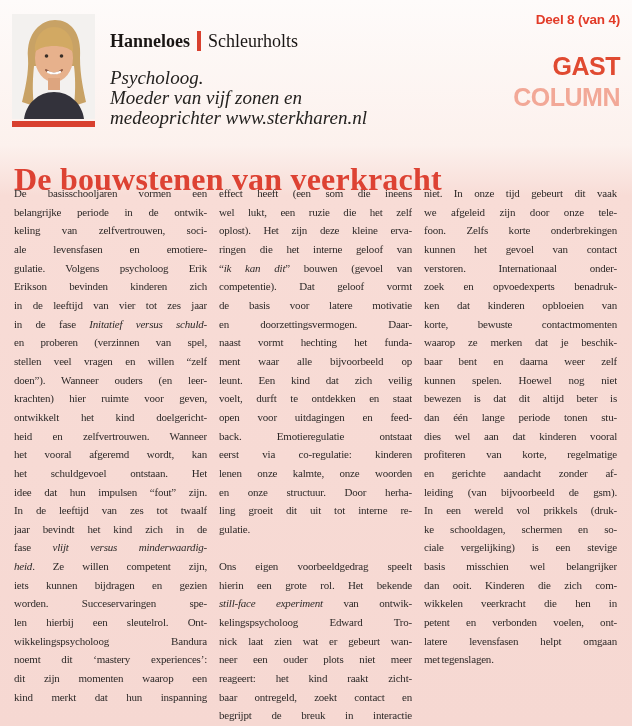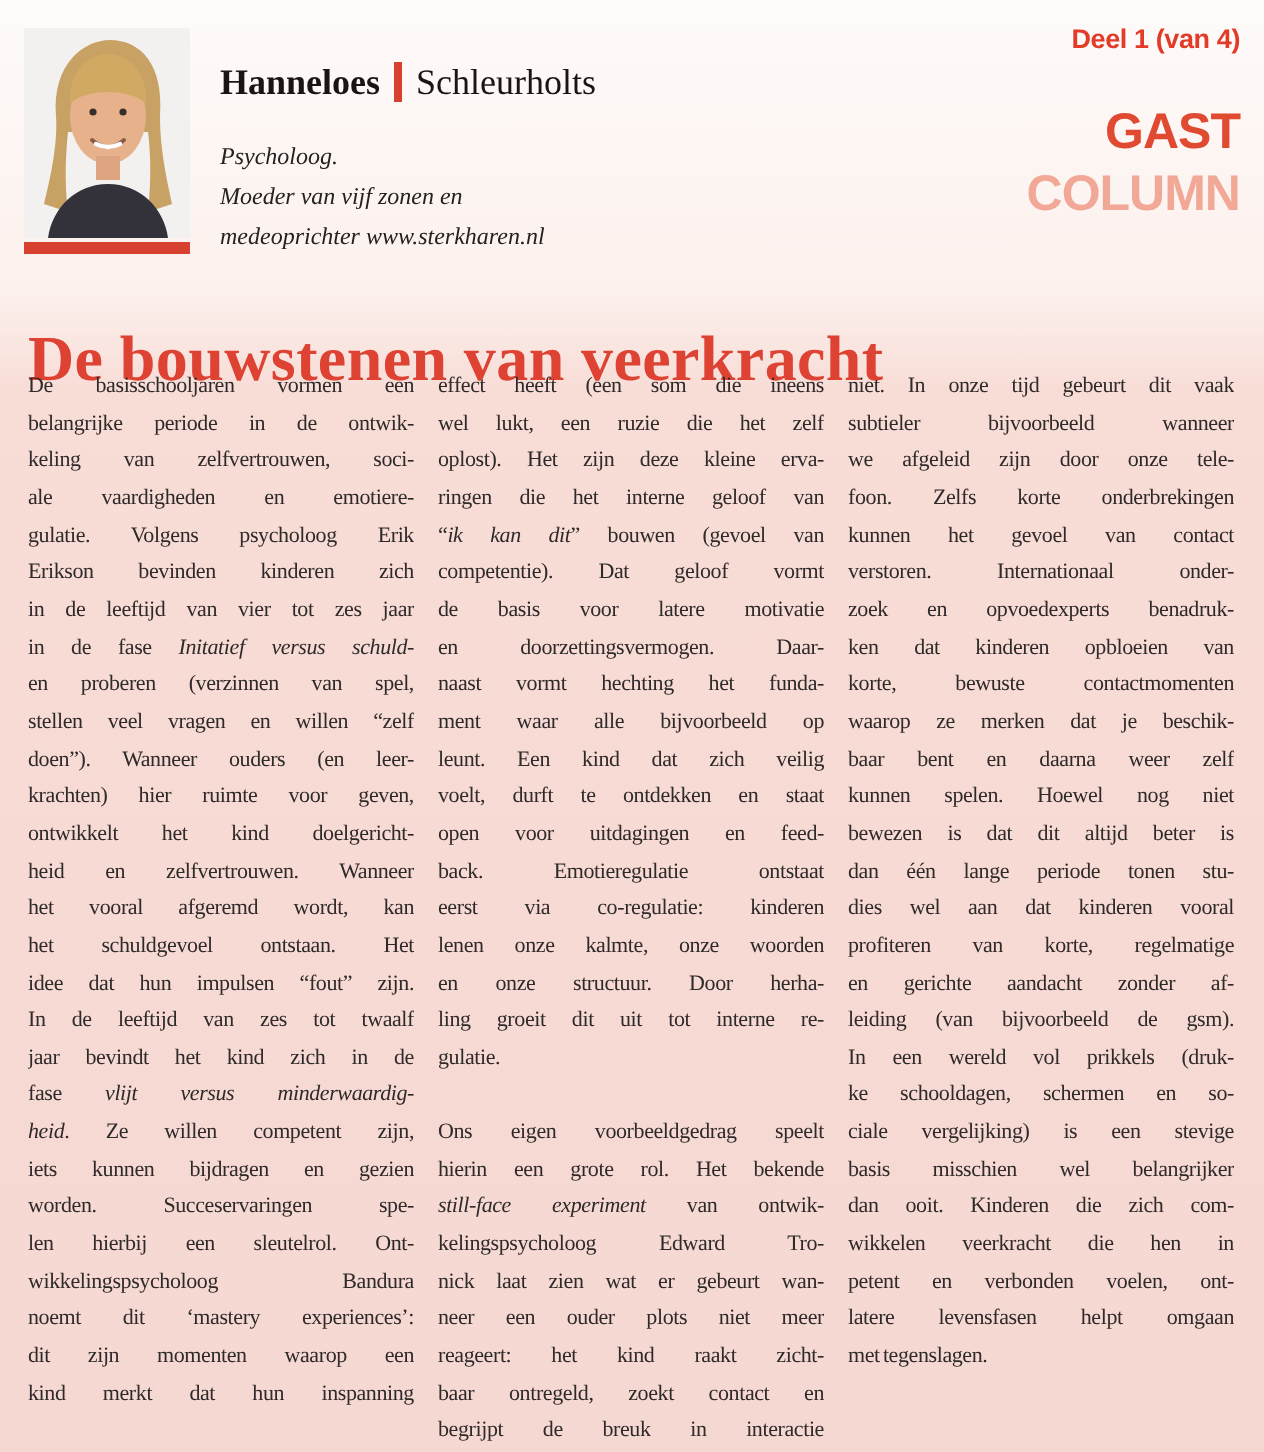--- a/index.html
+++ b/index.html
@@ -12,21 +12,21 @@
     color:var(--text);
   }
   
   .photo-wrap{position:absolute;left:12px;top:14px;width:83px;}
   .photo{display:block;width:83px;height:105px;background:var(--photo-bg);}
   .photo-bar{width:83px;height:6px;margin-top:2px;background:var(--accent);}
   .author{position:absolute;left:110px;top:30px;}
   .author-name{font-size:18px;line-height:22px;color:#191513;display:flex;align-items:center;gap:7px;}
   .author-first{font-weight:bold;}
   .name-sep{display:inline-block;width:4px;height:20px;background:var(--accent);}
-  .author-bio{margin-top:16px;font-style:italic;font-size:12px;line-height:20px;color:#242220;}
+  .author-bio{margin-top:16px;font-style:italic;font-size:19px;line-height:20px;color:#242220;}
   .right-block{position:absolute;right:12px;top:12px;text-align:right;font-family:"Liberation Sans",sans-serif;}
   .part-label{font-weight:bold;font-size:13.5px;color:var(--part-red);letter-spacing:-0.2px;}
   .badge{margin-top:24px;font-weight:bold;font-size:25px;line-height:31px;letter-spacing:-0.5px;}
   .badge-l1{color:var(--gast-red);}
   .badge-l2{color:var(--column-pink);}
   
   .article-title{
     position:absolute;left:14px;top:141px;
     font-weight:bold;font-size:32px;line-height:34px;
     color:var(--title-red);letter-spacing:0.2px;
@@ -82,35 +82,35 @@
       <span class="author-last">Schleurholts</span>
     </div>
     <div class="author-bio">
       <div>Psycholoog.</div>
       <div>Moeder van vijf zonen en</div>
       <div>medeoprichter www.sterkharen.nl</div>
     </div>
   </div>
 
   <div class="right-block">
-    <div class="part-label">Deel 1 (van 4)</div>
+    <div class="part-label">Deel 8 (van 4)</div>
     <div class="badge">
       <div class="badge-l1">GAST</div>
       <div class="badge-l2">COLUMN</div>
     </div>
   </div>
 
   <h1 class="article-title">De bouwstenen van veerkracht</h1>
 
   <div class="columns">
     <div class="col">
         <div class="line">De basisschooljaren vormen een</div>
         <div class="line">belangrijke periode in de ontwik-</div>
         <div class="line">keling van zelfvertrouwen, soci-</div>
-        <div class="line">ale vaardigheden en emotiere-</div>
+        <div class="line">ale levensfasen en emotiere-</div>
         <div class="line">gulatie. Volgens psycholoog Erik</div>
         <div class="line">Erikson bevinden kinderen zich</div>
         <div class="line">in de leeftijd van vier tot zes jaar</div>
         <div class="line">in de fase <em>Initatief versus schuld-</em></div>
         <div class="line">en proberen (verzinnen van spel,</div>
         <div class="line">stellen veel vragen en willen “zelf</div>
         <div class="line">doen”). Wanneer ouders (en leer-</div>
         <div class="line">krachten) hier ruimte voor geven,</div>
         <div class="line">ontwikkelt het kind doelgericht-</div>
         <div class="line">heid en zelfvertrouwen. Wanneer</div>
@@ -155,21 +155,20 @@
         <div class="line"><em>still-face experiment</em> van ontwik-</div>
         <div class="line">kelingspsycholoog Edward Tro-</div>
         <div class="line">nick laat zien wat er gebeurt wan-</div>
         <div class="line">neer een ouder plots niet meer</div>
         <div class="line">reageert: het kind raakt zicht-</div>
         <div class="line">baar ontregeld, zoekt contact en</div>
         <div class="line">begrijpt de breuk in interactie</div>
       </div>
     <div class="col">
         <div class="line">niet. In onze tijd gebeurt dit vaak</div>
-        <div class="line">subtieler bijvoorbeeld wanneer</div>
         <div class="line">we afgeleid zijn door onze tele-</div>
         <div class="line">foon. Zelfs korte onderbrekingen</div>
         <div class="line">kunnen het gevoel van contact</div>
         <div class="line">verstoren. Internationaal onder-</div>
         <div class="line">zoek en opvoedexperts benadruk-</div>
         <div class="line">ken dat kinderen opbloeien van</div>
         <div class="line">korte, bewuste contactmomenten</div>
         <div class="line">waarop ze merken dat je beschik-</div>
         <div class="line">baar bent en daarna weer zelf</div>
         <div class="line">kunnen spelen. Hoewel nog niet</div>

